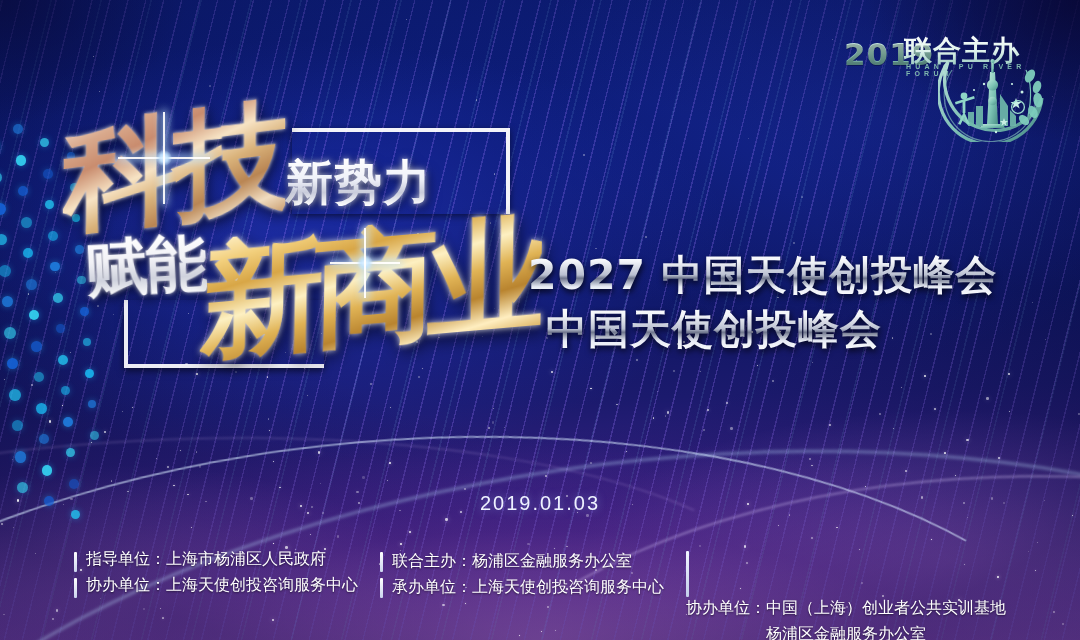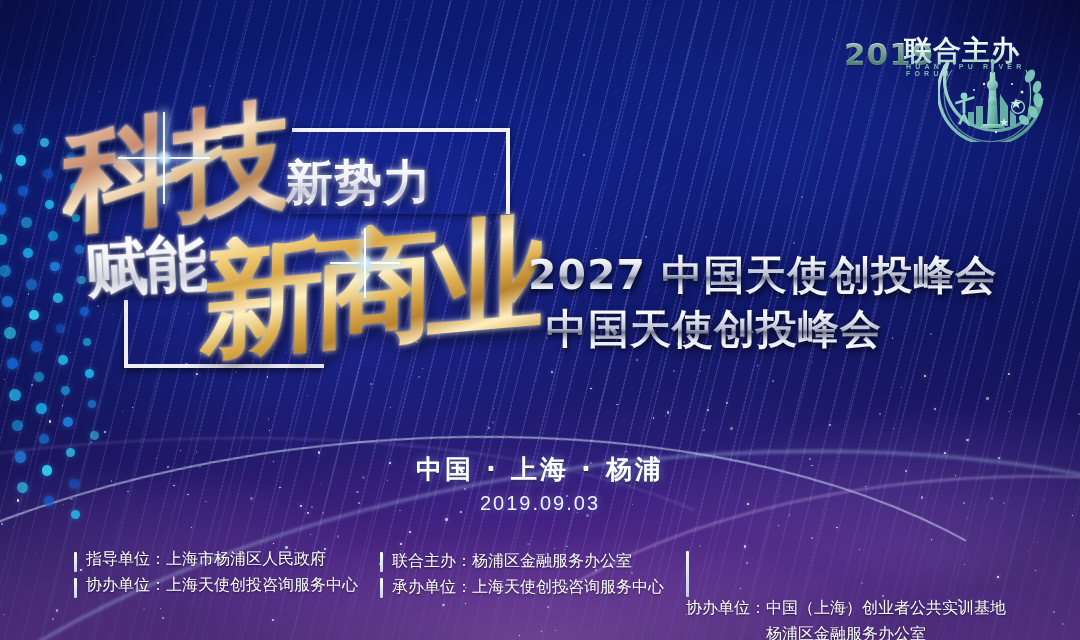--- a/index.html
+++ b/index.html
@@ -622,22 +622,21 @@
     <div class="flare" style="left:330px; top:228px; width:70px; height:70px;">
         <span class="flare-core"></span>
       </div>
   </div>
 
   <div class="headline">
     <div class="hl-line">2027 中国天使创投峰会</div>
     <div class="hl-line second">中国天使创投峰会</div>
   </div>
 
-  <div class="place">中国 · 上海 · 杨浦</div>
-  <div class="date">2019.09.03</div>
+  <div class="date">2019.01.03</div>
 
   <div class="footer">
 
     <div class="fcol c1">
       <div class="bars">
         <span class="bar"></span>
         <span class="bar"></span>
       </div>
       <div class="flines">
         <div class="fline">指导单位：上海市杨浦区人民政府</div>

